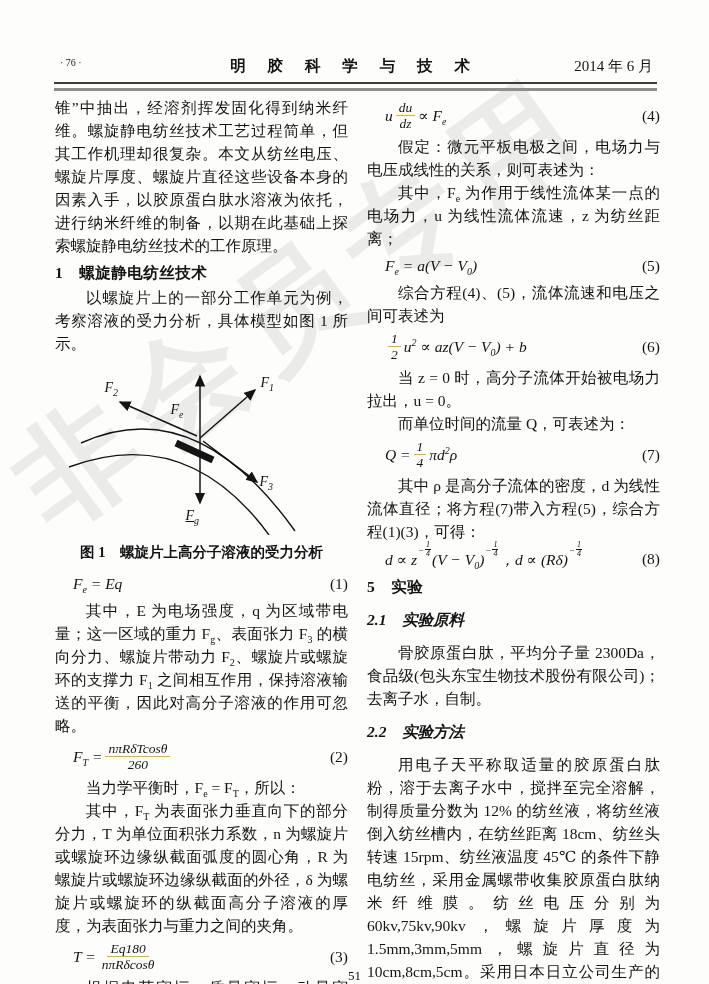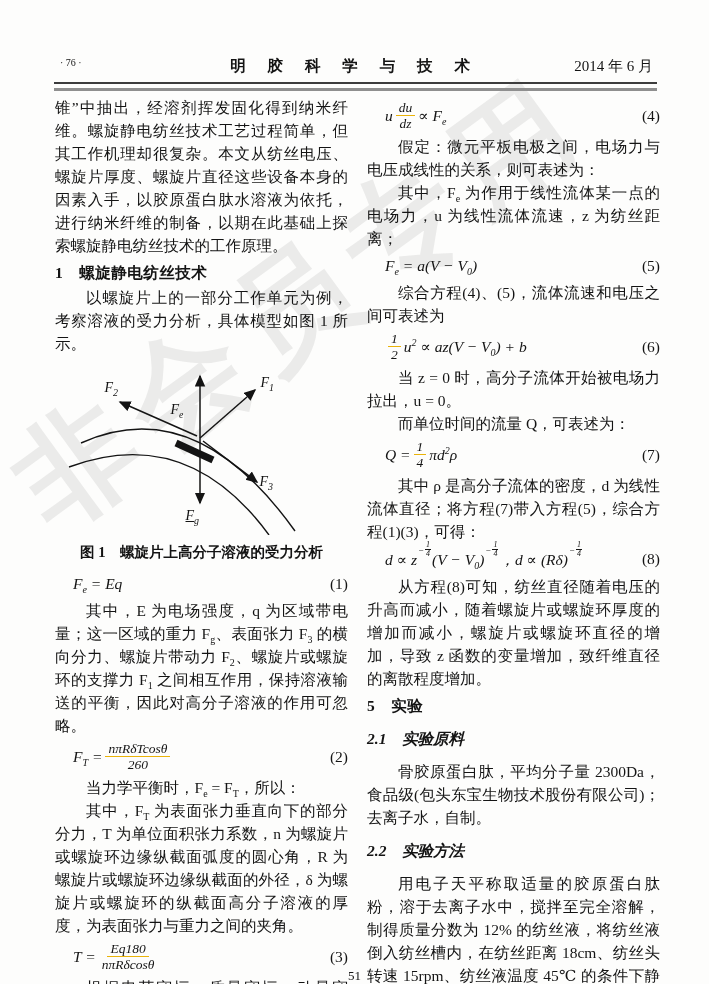--- a/index.html
+++ b/index.html
@@ -206,21 +206,20 @@
           </sup>，d ∝ (Rδ)<sup class="supfrac">
             <span>−</span>
             <span class="mfrac">
               <span>1</span>
               <span>4</span>
             </span>
           </sup></span>
       <span class="eqnum">(8)</span>
     </div>
 
-    <p class="indent">从方程(8)可知，纺丝直径随着电压的升高而减小，随着螺旋片或螺旋环厚度的增加而减小，螺旋片或螺旋环直径的增加，导致 z 函数的变量增加，致纤维直径的离散程度增加。</p>
 
     <p class="sec-h">5　实验</p>
     <p class="sub-h">2.1　实验原料</p>
     <p class="indent">骨胶原蛋白肽，平均分子量 2300Da，食品级(包头东宝生物技术股份有限公司)；去离子水，自制。</p>
     <p class="sub-h">2.2　实验方法</p>
     <p class="indent">用电子天平称取适量的胶原蛋白肽粉，溶于去离子水中，搅拌至完全溶解，制得质量分数为 12% 的纺丝液，将纺丝液倒入纺丝槽内，在纺丝距离 18cm、纺丝头转速 15rpm、纺丝液温度 45℃ 的条件下静电纺丝，采用金属螺带收集胶原蛋白肽纳米纤维膜。纺丝电压分别为 60kv,75kv,90kv，螺旋片厚度为 1.5mm,3mm,5mm，螺旋片直径为 10cm,8cm,5cm。采用日本日立公司生产的 S-4800 型扫描电镜(SEM)</p>
   </div>
 
   <div class="footer">51</div>
 </div>

